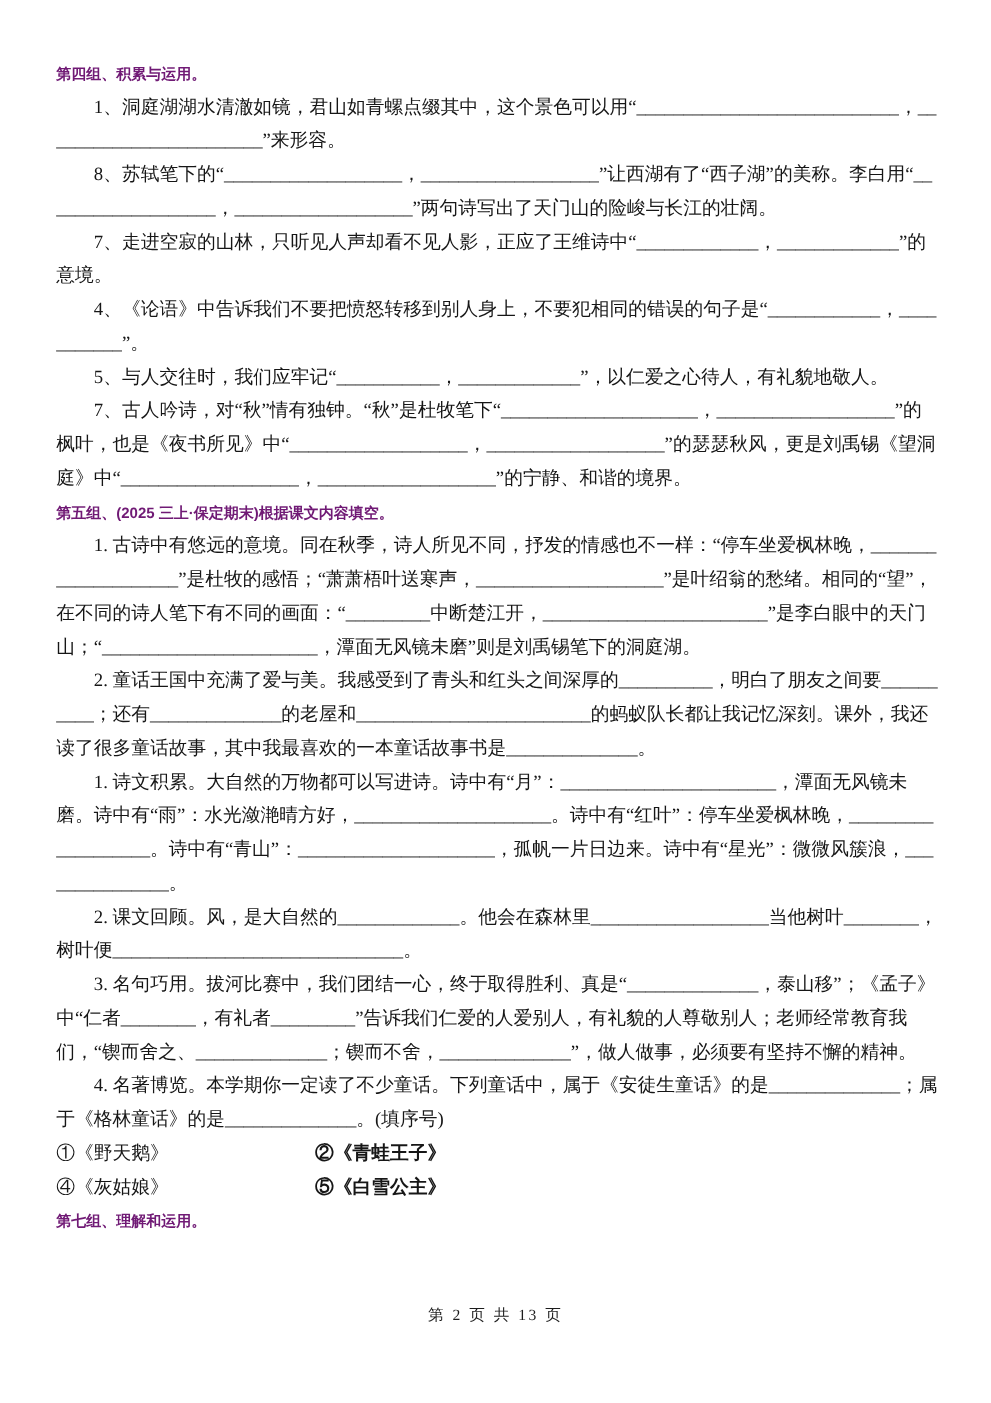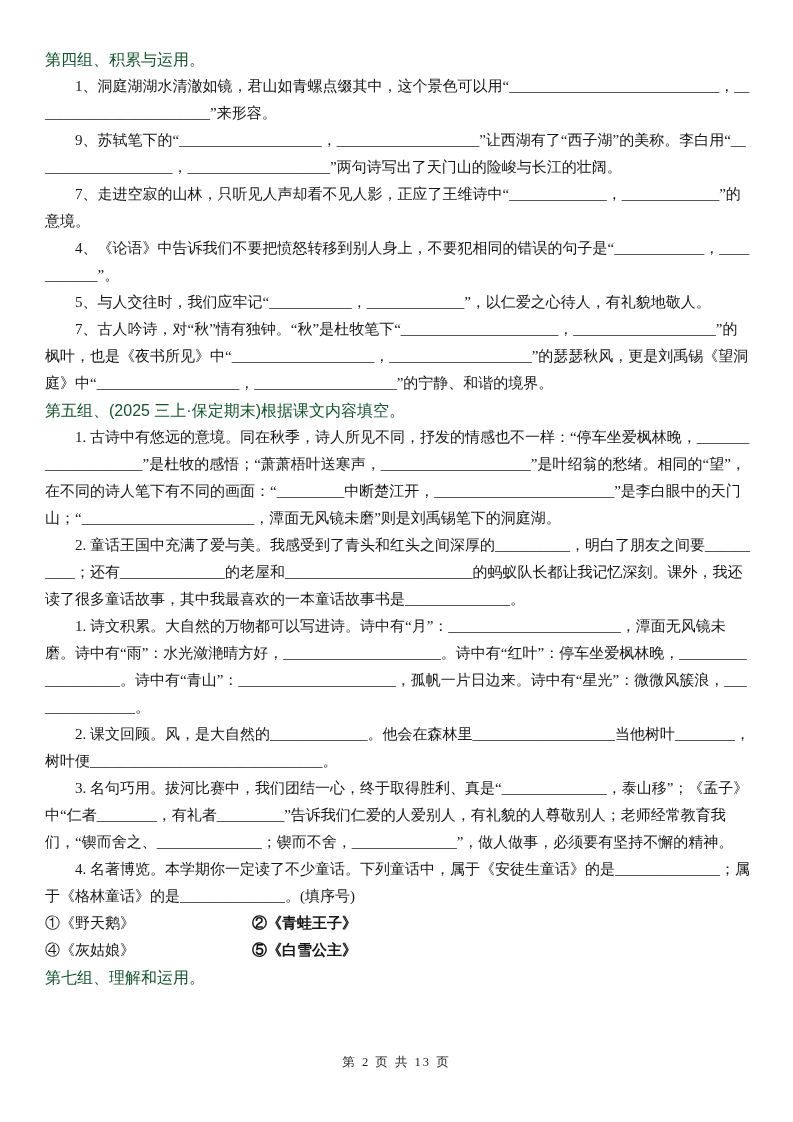--- a/index.html
+++ b/index.html
@@ -15,59 +15,59 @@
     background: #ffffff;
     padding: 46px 42px 0 45px;
     color: #161616;
     font-family: "Liberation Serif", "DejaVu Serif", serif;
     font-size: 15px;
     line-height: 27px;
   }
   .sec-heading {
     margin: 0;
     font-family: "Liberation Sans", "DejaVu Sans", sans-serif;
-    font-weight: normal;
-    font-size: 16px;
+    font-weight: bold;
+    font-size: 12px;
     line-height: 27px;
-    color: #14532d;
+    color: #701a75;
   }
   .item {
     margin: 0;
     text-indent: 2em;
     word-break: break-all;
     overflow-wrap: anywhere;
   }
   .options-row {
     display: flex;
     line-height: 27px;
     word-break: keep-all;
   }
   .options-row .col1 { width: 207px; }
   .options-row .col2 { width: 153px; font-weight: bold; }
   .options-row .col3 { flex: 1; }
   .page-footer {
     position: absolute;
     left: 0;
     right: 0;
-    bottom: 52px;
+    bottom: 62px;
     text-align: center;
     font-size: 12.5px;
     line-height: 16px;
     color: #1c1c1c;
     letter-spacing: 2px;
   }
 </style>
 </head>
 <body>
 
 <div class="page">
 
   <h2 class="sec-heading">第四组、积累与运用。</h2>
   <p class="item">1、洞庭湖湖水清澈如镜，君山如青螺点缀其中，这个景色可以用“____________________________，________________________”来形容。</p>
-  <p class="item">9、苏轼笔下的“___________________，___________________”让西湖有了“西子湖”的美称。李白用“___________________，___________________”两句诗写出了天门山的险峻与长江的壮阔。</p>
+  <p class="item">8、苏轼笔下的“___________________，___________________”让西湖有了“西子湖”的美称。李白用“___________________，___________________”两句诗写出了天门山的险峻与长江的壮阔。</p>
   <p class="item">7、走进空寂的山林，只听见人声却看不见人影，正应了王维诗中“_____________，_____________”的意境。</p>
   <p class="item">4、《论语》中告诉我们不要把愤怒转移到别人身上，不要犯相同的错误的句子是“____________，___________”。</p>
   <p class="item">5、与人交往时，我们应牢记“___________，_____________”，以仁爱之心待人，有礼貌地敬人。</p>
   <p class="item">7、古人吟诗，对“秋”情有独钟。“秋”是杜牧笔下“_____________________，___________________”的枫叶，也是《夜书所见》中“___________________，___________________”的瑟瑟秋风，更是刘禹锡《望洞庭》中“___________________，___________________”的宁静、和谐的境界。</p>
 
   <h2 class="sec-heading">第五组、(2025 三上·保定期末)根据课文内容填空。</h2>
   <p class="item">1. 古诗中有悠远的意境。同在秋季，诗人所见不同，抒发的情感也不一样：“停车坐爱枫林晚，____________________”是杜牧的感悟；“萧萧梧叶送寒声，____________________”是叶绍翁的愁绪。相同的“望”，在不同的诗人笔下有不同的画面：“_________中断楚江开，________________________”是李白眼中的天门山；“_______________________，潭面无风镜未磨”则是刘禹锡笔下的洞庭湖。</p>
   <p class="item">2. 童话王国中充满了爱与美。我感受到了青头和红头之间深厚的__________，明白了朋友之间要__________；还有______________的老屋和_________________________的蚂蚁队长都让我记忆深刻。课外，我还读了很多童话故事，其中我最喜欢的一本童话故事书是______________。</p>
 
   <p class="item">1. 诗文积累。大自然的万物都可以写进诗。诗中有“月”：_______________________，潭面无风镜未磨。诗中有“雨”：水光潋滟晴方好，_____________________。诗中有“红叶”：停车坐爱枫林晚，___________________。诗中有“青山”：_____________________，孤帆一片日边来。诗中有“星光”：微微风簇浪，_______________。</p>

